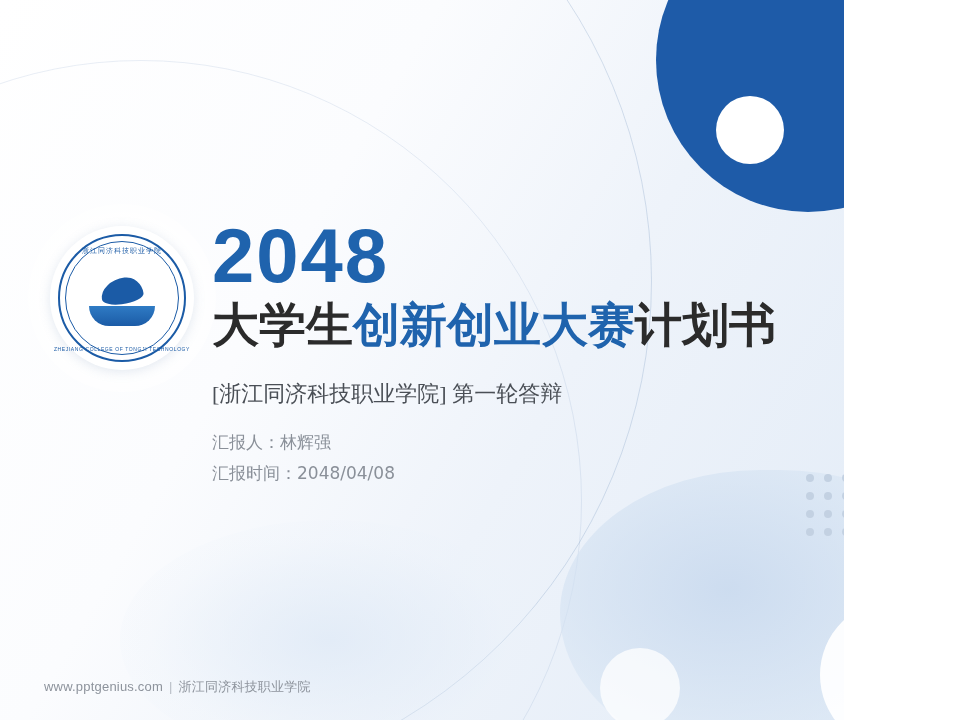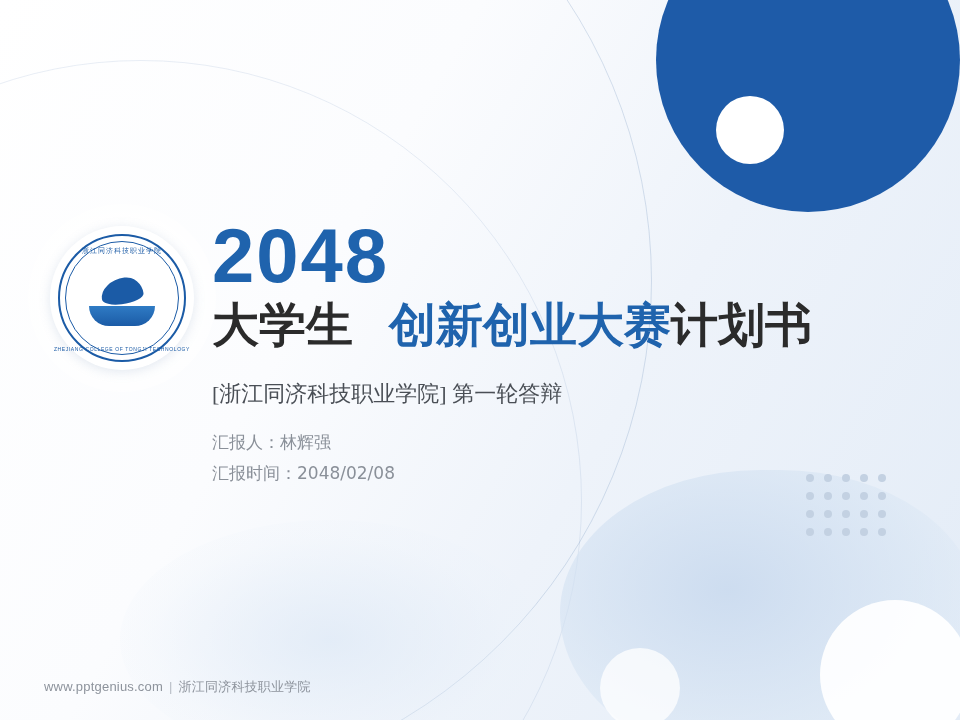--- a/index.html
+++ b/index.html
@@ -5,21 +5,21 @@
   html, body {
     margin: 0;
     padding: 0;
     background: #ffffff;
   }
   body {
     font-family: "Liberation Sans", "DejaVu Sans", sans-serif;
   }
   .slide {
     position: relative;
-    width: 960px;
+    width: 844px;
     height: 720px;
     overflow: hidden;
     background: linear-gradient(120deg, #ffffff 0%, #fbfcfe 35%, #eef3fa 62%, #e3ecf7 100%);
   }
 
   
   .bg-layer {
     position: absolute;
     inset: 0;
     overflow: hidden;
@@ -213,21 +213,20 @@
     font-size: 47px;
     font-weight: bold;
     line-height: 1.16;
     margin: 0;
     color: #2b2b2b;
     white-space: nowrap;
     font-family: "DejaVu Sans", "Liberation Sans", sans-serif;
   }
   .title-accent {
     color: #1f63ad;
-    margin-left: 36px;
   }
   .subtitle {
     margin-top: 26px;
     font-size: 22px;
     color: #4a4f56;
     font-family: Liberation Serif, serif;
   }
   .meta {
     margin-top: 18px;
     font-size: 17px;
@@ -300,21 +299,21 @@
     </div>
     <div class="logo-text-bot">ZHEJIANG COLLEGE OF TONGJI TECHNOLOGY</div>
   </div>
 
   <div class="content">
     <div class="year">2048</div>
     <h1 class="title-line"><span>大学生</span><span class="title-accent">创新创业大赛</span><span>计划书</span></h1>
     <div class="subtitle">[浙江同济科技职业学院] 第一轮答辩</div>
     <div class="meta">
       <div>汇报人：林辉强</div>
-      <div>汇报时间：2048/02/08</div>
+      <div>汇报时间：2048/04/08</div>
     </div>
   </div>
 
   <div class="footer">
     <span>www.pptgenius.com</span><span class="sep">|</span><span>浙江同济科技职业学院</span>
   </div>
 
 </div>
 
 </body></html>

